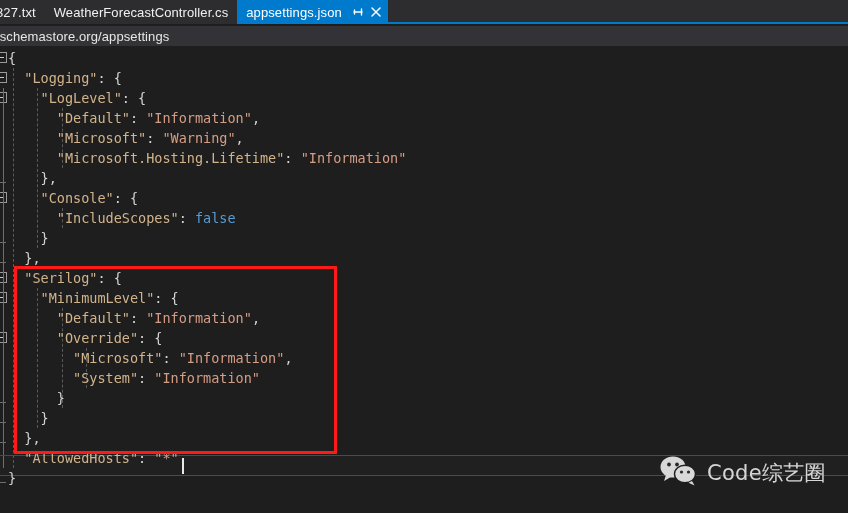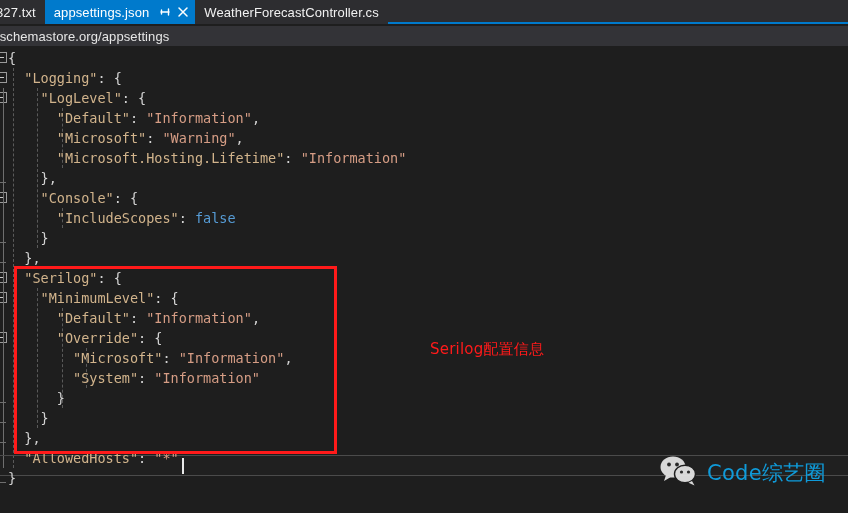--- a/index.html
+++ b/index.html
@@ -196,51 +196,51 @@
   .watermark {
     position: absolute;
     display: flex;
     align-items: center;
     gap: 9px;
     opacity: 0.92;
     pointer-events: none;
   }
   .wm-text {
     font-size: 21px;
-    color: #0ea5e9;
+    color: #e5e5e5;
     font-family: "DejaVu Sans", sans-serif;
     letter-spacing: 0.3px;
   }
 </style>
 </head>
 <body>
 
 <div id="app">
 
   <div class="tabbar" id="tabbar">
       <div class="tab first">
         <span class="tab-label">327.txt</span>
+      </div>
+      <div class="tab">
+        <span class="tab-label">WeatherForecastController.cs</span>
       </div>
       <div class="tab active">
         <span class="tab-label">appsettings.json</span>
         <span class="tab-pin">
           <svg width="16" height="16" viewBox="0 0 16 16">
             <path d="M4 8 H12" stroke="#ffffff" stroke-width="1.4" stroke-linecap="round"></path>
             <path d="M11.5 5 V11" stroke="#ffffff" stroke-width="1.4" stroke-linecap="round"></path>
             <path d="M4.5 6 V10" stroke="#ffffff" stroke-width="1.4" stroke-linecap="round"></path>
           </svg>
         </span>
         <span class="tab-close">
           <svg width="16" height="16" viewBox="0 0 16 16">
             <path d="M4 4 L12 12 M12 4 L4 12" stroke="#ffffff" stroke-width="1.5" stroke-linecap="round"></path>
           </svg>
         </span>
-      </div>
-      <div class="tab">
-        <span class="tab-label">WeatherForecastController.cs</span>
       </div>
     </div>
 
   <div class="schemabar">
     <span class="schema-text">.schemastore.org/appsettings</span>
   </div>
 
   <div class="editor">
 
     <div id="gutter">
@@ -295,21 +295,20 @@
         <div class="line" style="top: 322px; left: 0px;"><span class="code-text"><span class="p">        </span><span class="k">"System"</span><span class="p">: </span><span class="s">"Information"</span></span></div>
         <div class="line" style="top: 342px; left: 0px;"><span class="code-text"><span class="p">      }</span></span></div>
         <div class="line" style="top: 362px; left: 0px;"><span class="code-text"><span class="p">    }</span></span></div>
         <div class="line" style="top: 382px; left: 0px;"><span class="code-text"><span class="p">  },</span></span></div>
         <div class="line" style="top: 402px; left: 0px;"><span class="code-text"><span class="p">  </span><span class="k">"AllowedHosts"</span><span class="p">: </span><span class="s">"*"</span></span></div>
         <div class="line" style="top: 422px; left: 0px;"><span class="code-text"><span class="p">}</span></span></div>
       </div>
 
     <div class="redbox" style="left:14px; top:220px; width:323px; height:188px;"></div>
 
-    <div class="annotation" style="left:430px; top:294px;">Serilog配置信息</div>
 
     <div class="watermark" style="left:660px; top:410px;">
       <span>
         <svg width="38" height="30" viewBox="0 0 38 30" xmlns="http://www.w3.org/2000/svg">
           <ellipse cx="13" cy="11" rx="12.5" ry="10.5" fill="#e8e8e8"></ellipse>
           <path d="M6 19 L4 25 L10.5 21.3 Z" fill="#e8e8e8"></path>
           <circle cx="9" cy="8.5" r="1.9" fill="#2a2a2a"></circle>
           <circle cx="17" cy="8.5" r="1.9" fill="#2a2a2a"></circle>
           <ellipse cx="25" cy="18" rx="10.5" ry="8.8" fill="#e8e8e8" stroke="#1e1e1e" stroke-width="1.4"></ellipse>
           <path d="M32 25 L34.5 29.5 L28.5 26.8 Z" fill="#e8e8e8"></path>

